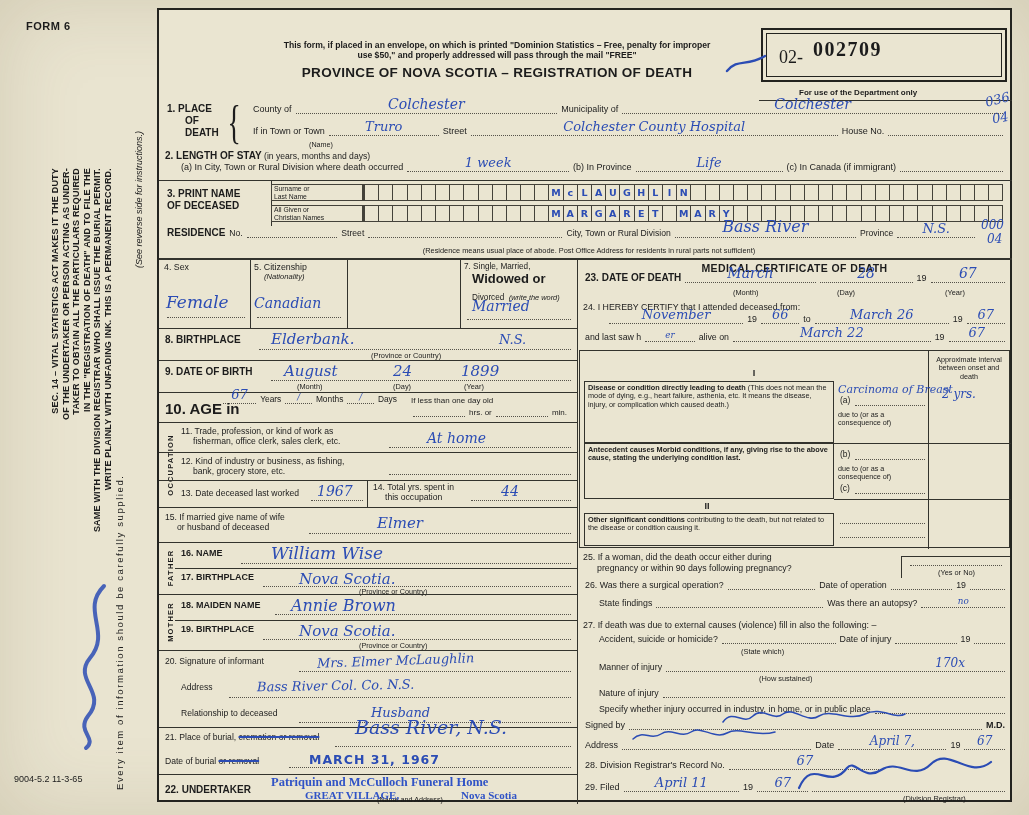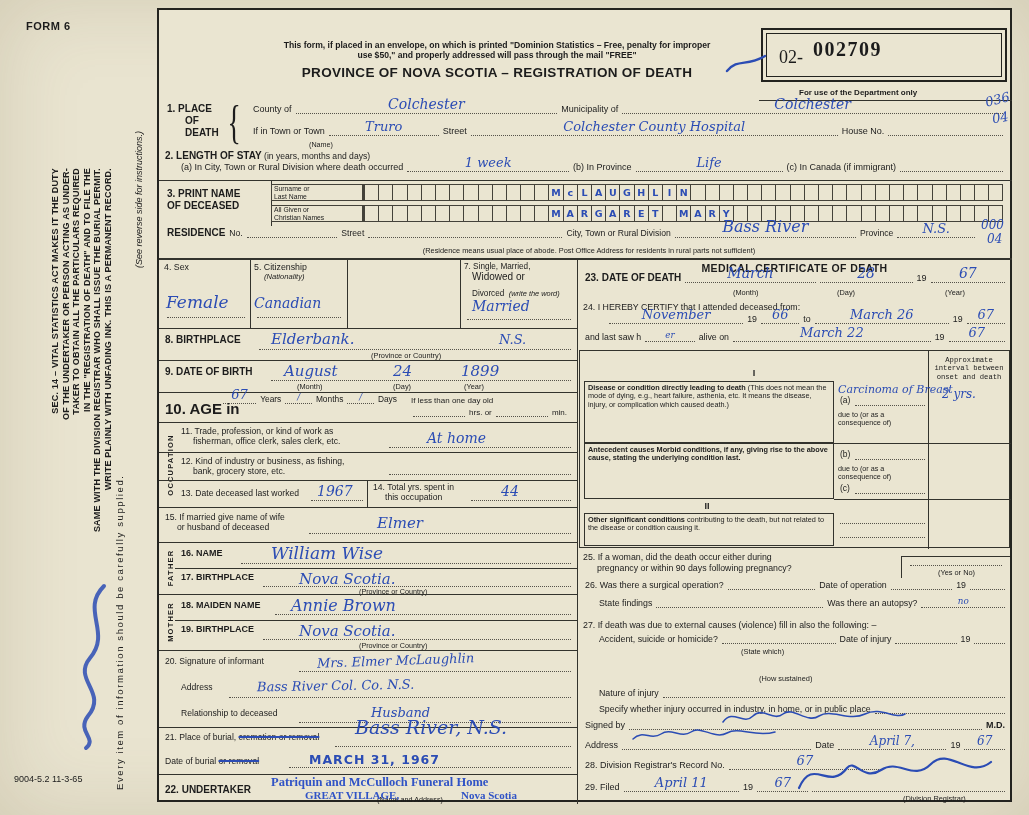--- a/index.html
+++ b/index.html
@@ -259,21 +259,21 @@
       <div class="hw abs" style="left:2px;top:30px;font-size:17px;">Female</div>
     </div>
     <div class="abs" style="left:95px;top:252px;width:90px;height:64px;">
       <div style="font-size:8.8px;">5. Citizenship</div>
       <div class="i" style="font-size:7.6px;margin-left:10px;">(Nationality)</div>
       <div class="cellline"></div>
       <div class="hw abs" style="left:0px;top:33px;font-size:14px;">Canadian</div>
     </div>
     <div class="abs" style="left:305px;top:252px;width:110px;height:64px;">
       <div style="font-size:8.2px;">7. Single, Married,</div>
-      <div style="font-size:10px;margin-left:8px;">Widowed or</div>
+      <div style="font-size:13px;margin-left:8px;font-weight:bold;">Widowed or</div>
       <div style="font-size:8.2px;margin-left:8px;display:inline-block;">Divorced</div>
       <span class="i" style="font-size:7.4px;">(write the word)</span>
       <div class="cellline" style="bottom:6px;"></div>
       <div class="hw abs" style="left:8px;top:36px;font-size:14px;">Married</div>
     </div>
 
     <div class="abs b" style="left:6px;top:324px;font-size:10px;">8. BIRTHPLACE</div>
     <div class="dotline" style="left:100px;top:339px;width:312px;"></div>
     <div class="hw abs" style="left:112px;top:320px;font-size:15px;">Elderbank.</div>
     <div class="hw abs" style="left:340px;top:322px;font-size:13px;">N.S.</div>
@@ -440,21 +440,21 @@
           <span class="hw" style="font-size:13px">March 22</span>
         </span>
       <span class="lab">19</span>
       <span class="dl" style="flex:.4">
           <span class="hw" style="font-size:13px">67</span>
         </span>
     </div>
 
     <div class="abs" style="left:420px;top:340px;width:431px;height:198px;border:1px solid #33332d;">
       <div class="vl" style="left:348px;top:0;height:198px;"></div>
-      <div class="abs" style="left:351px;top:5px;width:76px;font-size:7.2px;line-height:8.4px;text-align:center;font-family:Liberation Mono, monospace;">Approximate interval between onset and death</div>
+      <div class="abs" style="left:351px;top:5px;width:76px;font-size:7.2px;line-height:8.4px;text-align:center;">Approximate interval between onset and death</div>
       <div class="abs b" style="left:0;top:17px;width:348px;text-align:center;font-size:9px;">I</div>
       <div class="abs" style="left:4px;top:30px;width:250px;height:62px;border:1px solid #33332d;padding:2px 3px;font-size:7.3px;line-height:8.3px;">
         <b>Disease or condition directly leading to death</b>
         <span>(This does not mean the mode of dying, e.g., heart failure, asthenia, etc. It means the disease, injury, or complication which caused death.)</span>
       </div>
       <div class="abs" style="left:260px;top:44px;font-size:8.5px;">(a)</div>
       <div class="dotline" style="left:275px;top:54px;width:70px;"></div>
       <div class="hw abs" style="left:258px;top:32px;font-size:11px;white-space:nowrap;">Carcinoma of Breast</div>
       <div class="abs" style="left:258px;top:60px;width:90px;font-size:7.2px;line-height:8px;">due to (or as a consequence of)</div>
       <div class="hw abs" style="left:362px;top:36px;font-size:12px;">2 yrs.</div>
@@ -505,20 +505,26 @@
     <div class="abs" style="left:424px;top:610px;font-size:8.8px;">27. If death was due to external causes (violence) fill in also the following: –</div>
     <div class="row abs" style="left:438px;top:624px;width:410px;font-size:8.8px;">
       <span class="lab">Accident, suicide or homicide?</span>
       <span class="dl" style="flex:1.3"></span>
       <span class="lab">Date of injury</span>
       <span class="dl" style="flex:.7"></span>
       <span class="lab">19</span>
       <span class="dl" style="flex:.35"></span>
     </div>
     <div class="abs" style="left:582px;top:637px;font-size:7.4px;">(State which)</div>
+    <div class="row abs" style="left:438px;top:652px;width:410px;font-size:8.8px;">
+      <span class="lab">Manner of injury</span>
+      <span class="dl" style="flex:1">
+          <span class="hw" style="font-size:12px;text-align:right;padding-right:40px;">170x</span>
+        </span>
+    </div>
     <div class="abs" style="left:600px;top:664px;font-size:7.4px;">(How sustained)</div>
     <div class="row abs" style="left:438px;top:678px;width:410px;font-size:8.8px;">
       <span class="lab">Nature of injury</span>
       <span class="dl" style="flex:1"></span>
     </div>
     <div class="row abs" style="left:438px;top:694px;width:410px;font-size:8.8px;">
       <span class="lab">Specify whether injury occurred in industry, in home, or in public place</span>
       <span class="dl" style="flex:1"></span>
     </div>
 

